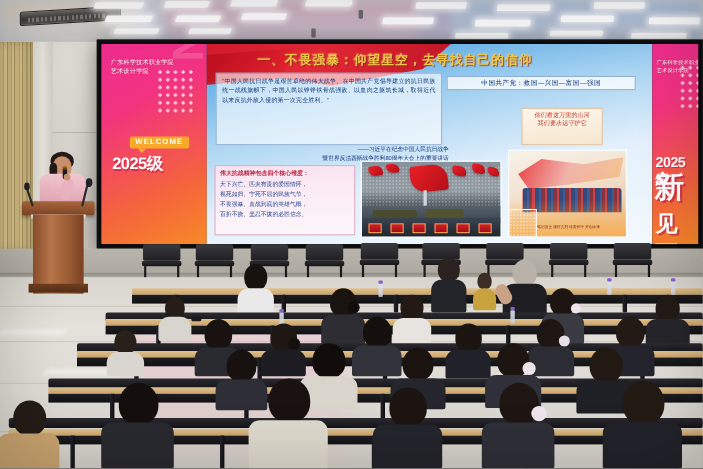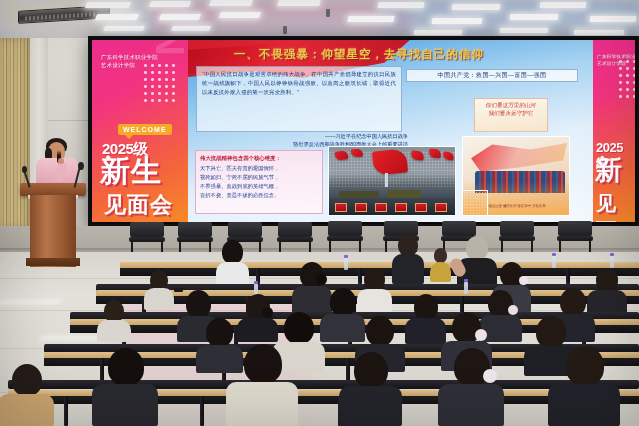--- a/index.html
+++ b/index.html
@@ -480,22 +480,20 @@
 
       <div class="promo">
         <div class="ghost-word">DESIGN</div>
         <div class="dotgrid"></div>
         <div class="promo-school">
           <span>广东科学技术职业学院</span><br>
           <span>艺术设计学院</span>
         </div>
         <div class="welcome-badge">WELCOME</div>
         <div class="promo-year">2025级</div>
-        <div class="promo-big">新生</div>
-        <div class="promo-sub">见面会</div>
       </div>
 
       <div class="slide">
         <div class="slide-ribbon"></div>
         <div class="slide-ribbon2"></div>
 
         <div class="slide-title">一、不畏强暴：仰望星空，去寻找自己的信仰</div>
 
         <div class="quote-box">
           <div class="quote-text">“中国人民抗日战争是艰苦卓绝的伟大战争。在中国共产党倡导建立的抗日民族统一战线旗帜下，中国人民以铮铮铁骨战强敌、以血肉之躯筑长城，取得近代以来反抗外敌入侵的第一次完全胜利。”</div>

